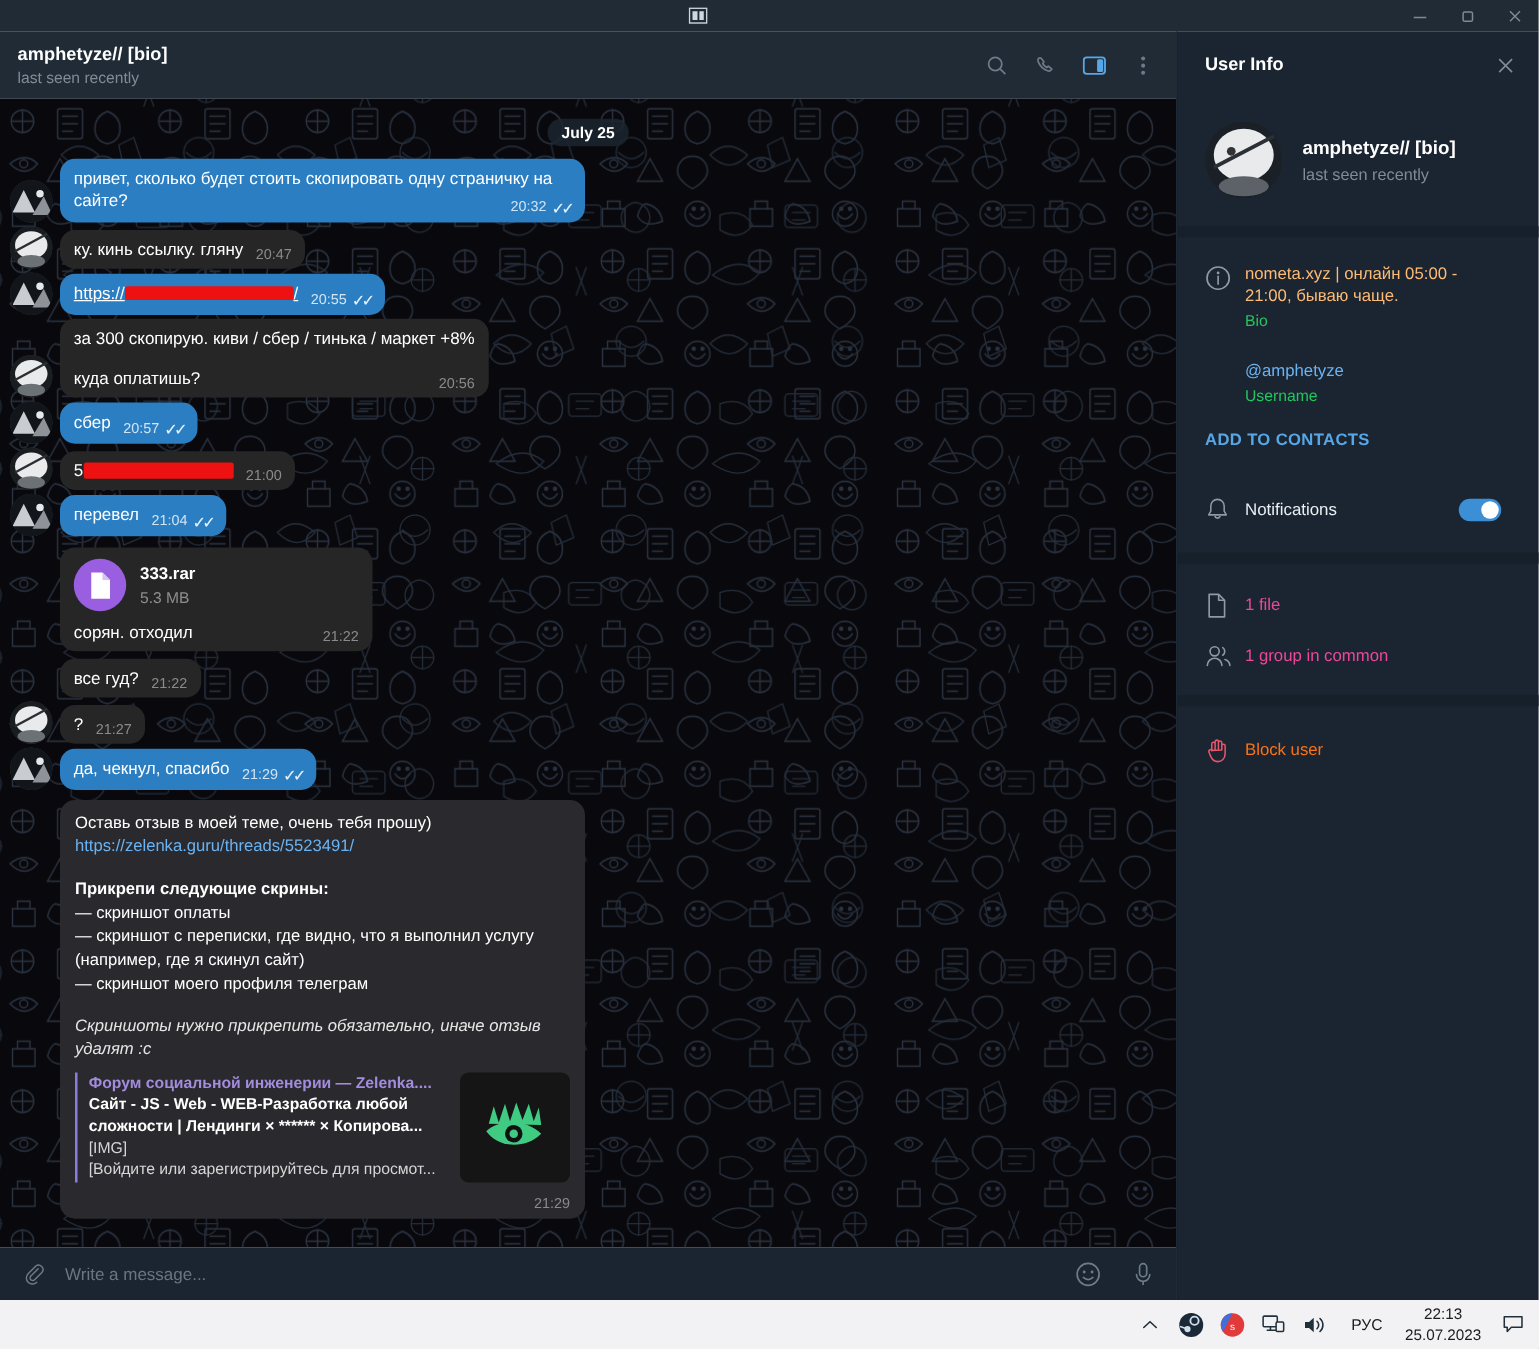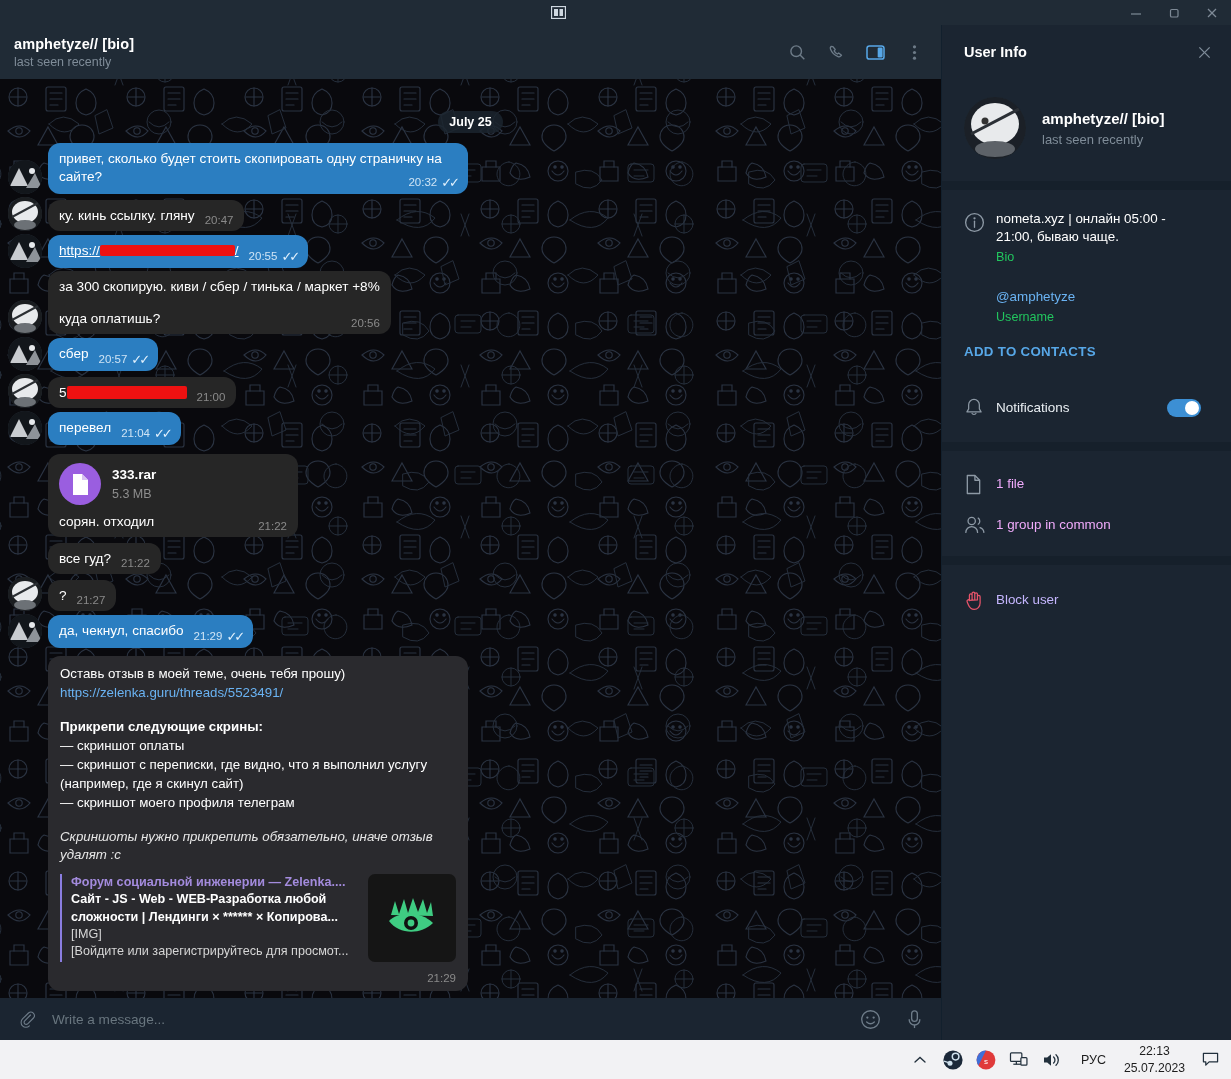--- a/index.html
+++ b/index.html
@@ -45,21 +45,21 @@
   .chat-area {
     position: absolute; top: 79px; left: 0; width: 941px; height: 919px;
     background: #0b0b0f;
     overflow: hidden;
   }
   .doodle-bg {
     position: absolute; inset: 0;
     opacity: 1;
   }
   .msg-scroll {
-    position: absolute; inset: 0; padding: 24px 0 10px 0;
+    position: absolute; inset: 0; padding: 8px 0 10px 0;
   }
 
   .date-chip-wrap { display: flex; justify-content: center; margin: 8px 0 10px 0; }
   .date-chip {
     background: rgba(28,38,48,.82); color: #fff; font-size: 12.5px; font-weight: bold;
     padding: 4px 11px; border-radius: 12px;
   }
 
   .row { display: flex; align-items: flex-end; padding: 0 0 0 8px; margin-bottom: 3px; position: relative; }
   .avatar {
@@ -151,34 +151,34 @@
   .rp-avatar { width: 62px; height: 62px; border-radius: 50%; overflow: hidden; flex: none; position: relative; background: #22303c; }
   .rp-name { color: #fff; font-size: 15px; font-weight: bold; }
   .rp-status { color: #7f8c98; font-size: 13px; margin-top: 5px; }
 
   .rp-divider { height: 9px; background: #16202b; }
 
   .rp-section { padding: 14px 14px 14px 0; }
   .rp-item { display: flex; padding: 6px 14px 6px 22px; }
   .rp-ico { width: 32px; flex: none; color: #8d99a5; display: flex; justify-content: flex-start; padding-top: 2px; }
   .rp-body { flex: 1; }
-  .rp-val { color: #ffffff; font-size: 13.4px; line-height: 1.35; }
+  .rp-val { color: #fdba74; font-size: 13.4px; line-height: 1.35; }
   .rp-lbl { color: #22c55e; font-size: 12.6px; margin-top: 4px; }
   .rp-val.link { color: #6ab3f3; }
   .rp-action { color: #57a7e7; font-size: 13.3px; font-weight: bold; letter-spacing: .3px; padding: 14px 14px 6px 22px; }
 
   .rp-notif { display: flex; align-items: center; padding: 10px 16px 10px 22px; }
   .rp-notif .rp-ico { padding-top: 0; }
   .rp-notif .lbl { flex: 1; color: #e9eef2; font-size: 13.5px; }
   .toggle { width: 34px; height: 18px; border-radius: 9px; background: #3c8fd4; position: relative; flex: none; }
   .toggle::after { content: ""; position: absolute; right: 2px; top: 2px; width: 14px; height: 14px; border-radius: 50%; background: #fff; }
 
   .rp-row { display: flex; align-items: center; padding: 9px 14px 9px 22px; }
-  .rp-row .lbl { color: #f0abfc; font-size: 13.4px; }
-  .rp-row.danger .lbl { color: #c4b5fd; }
+  .rp-row .lbl { color: #ec4899; font-size: 13.4px; }
+  .rp-row.danger .lbl { color: #f97316; }
   .rp-row.danger .rp-ico { color: #e8546a; }
 
   
   .taskbar {
     position: absolute; top: 1040px; left: 0; width: 1231px; height: 39px;
     background: #f2f2f4; display: flex; align-items: center; justify-content: flex-end;
     padding-right: 6px; gap: 0px;
   }
   .tb-tray { display: flex; align-items: center; gap: 11px; padding-right: 10px; }
   .tray-ico { width: 22px; height: 22px; display: flex; align-items: center; justify-content: center; color: #22303c; }

